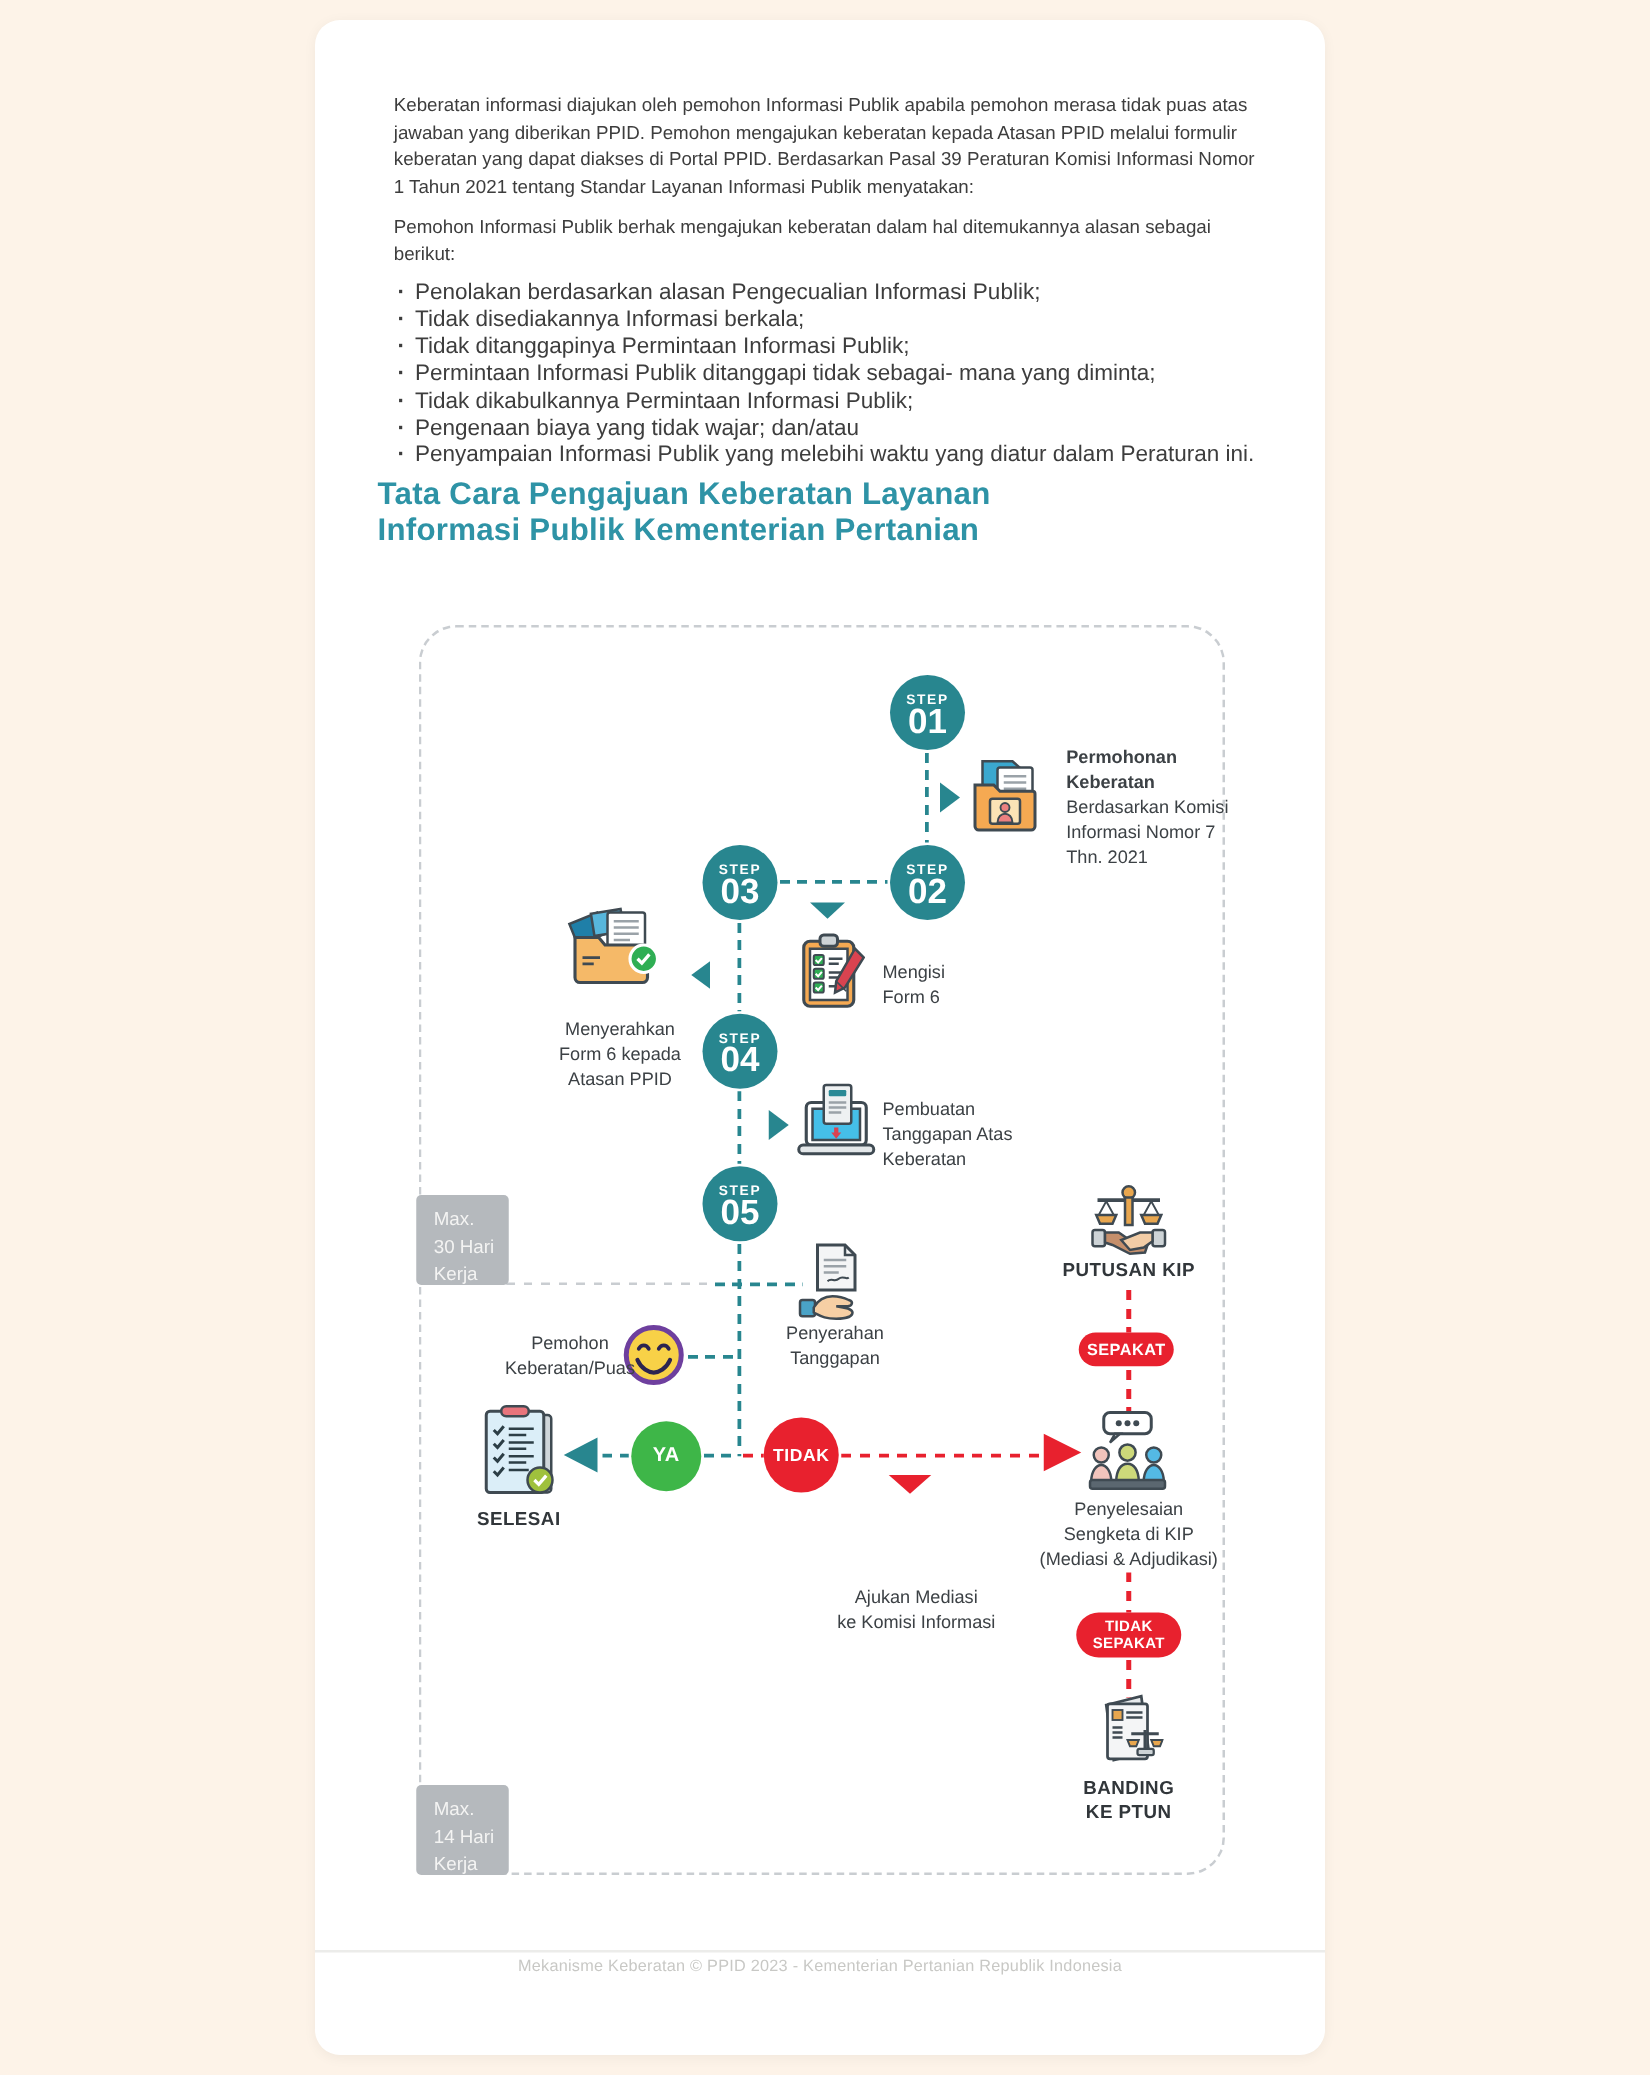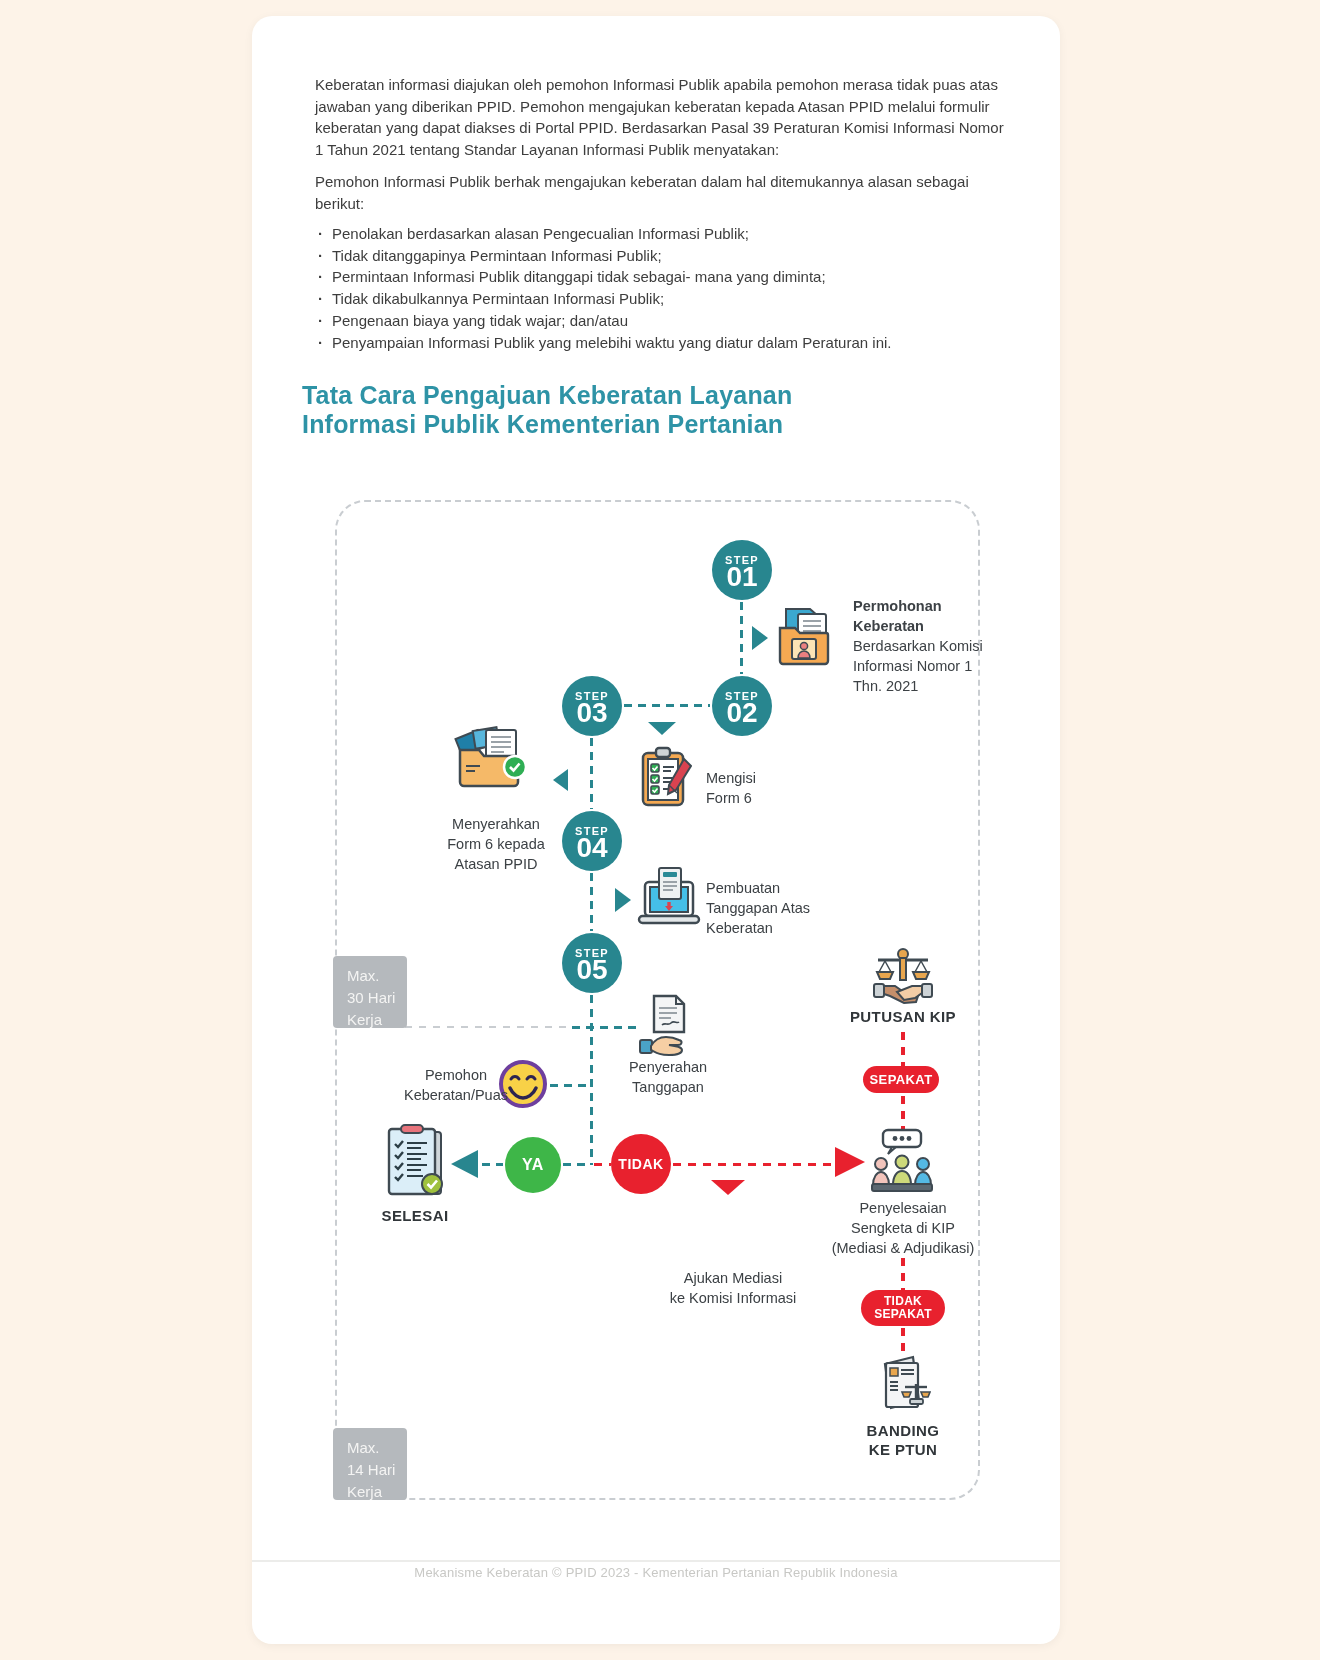--- a/index.html
+++ b/index.html
@@ -2,21 +2,21 @@
 <html><head>
 <meta charset="utf-8">
 <style>
   html,body{margin:0;padding:0;}
   body{background:#fdf3e8;font-family:"Liberation Sans",sans-serif;}
   .page{position:relative;width:1320px;height:1660px;background:#fdf3e8;overflow:hidden;}
   .abs{position:absolute;}
   .card{left:252px;top:16px;width:808px;height:1628px;background:#ffffff;border-radius:20px;box-shadow:0 2px 10px rgba(0,0,0,0.05);}
   .bodytext{font-size:15px;line-height:21.5px;color:#3d3d3d;}
   .bullets{list-style:none;margin:0;padding:0;}
-  .bullets li{position:relative;padding-left:15px;font-size:15px;line-height:21.7px;color:#3d3d3d;}
+  .bullets li{position:relative;padding-left:15px;font-size:18px;line-height:21.7px;color:#3d3d3d;}
   .bullets li::before{content:"·";position:absolute;left:1px;top:0;color:#3d3d3d;font-weight:700;}
   .heading{font-size:25px;line-height:29px;font-weight:600;color:#2e93a6;letter-spacing:0.2px;}
 
   
   .flow-border{left:335px;top:500px;width:645px;height:1000px;border:2px dashed #c9cdd1;border-radius:30px;box-sizing:border-box;}
   .hd-gray{height:2px;background:repeating-linear-gradient(90deg,#c9cdd1 0 7px,transparent 7px 14px);}
   .hd-teal{height:3px;background:repeating-linear-gradient(90deg,#28868f 0 8px,transparent 8px 14px);}
   .vd-teal{width:3px;background:repeating-linear-gradient(180deg,#28868f 0 8px,transparent 8px 14px);}
   .hd-red{height:3px;background:repeating-linear-gradient(90deg,#e8212e 0 8px,transparent 8px 15px);}
   .vd-red{width:4px;background:repeating-linear-gradient(180deg,#e8212e 0 8px,transparent 8px 15px);}
@@ -55,20 +55,21 @@
 <body>
 
 <div class="page">
   <div class="abs card"></div>
 
   <div class="abs bodytext" style="left:315px;top:74px;width:700px;">Keberatan informasi diajukan oleh pemohon Informasi Publik apabila pemohon merasa tidak puas atas jawaban yang diberikan PPID. Pemohon mengajukan keberatan kepada Atasan PPID melalui formulir keberatan yang dapat diakses di Portal PPID. Berdasarkan Pasal 39 Peraturan Komisi Informasi Nomor 1 Tahun 2021 tentang Standar Layanan Informasi Publik menyatakan:</div>
   <div class="abs bodytext" style="left:315px;top:171px;width:700px;">Pemohon Informasi Publik berhak mengajukan keberatan dalam hal ditemukannya alasan sebagai berikut:</div>
 
   <ul class="abs bullets" style="left:317px;top:223px;width:700px;">
     <li>Penolakan berdasarkan alasan Pengecualian Informasi Publik;</li>
+    <li>Tidak disediakannya Informasi berkala;</li>
     <li>Tidak ditanggapinya Permintaan Informasi Publik;</li>
     <li>Permintaan Informasi Publik ditanggapi tidak sebagai- mana yang diminta;</li>
     <li>Tidak dikabulkannya Permintaan Informasi Publik;</li>
     <li>Pengenaan biaya yang tidak wajar; dan/atau</li>
     <li>Penyampaian Informasi Publik yang melebihi waktu yang diatur dalam Peraturan ini.</li>
   </ul>
 
   <div class="abs heading" style="left:302px;top:381px;width:620px;">
     <div>Tata Cara Pengajuan Keberatan Layanan</div>
     <div>Informasi Publik Kementerian Pertanian</div>
@@ -262,21 +263,21 @@
       <path d="M29 38h9l-2 5h-5z" fill="#e8a64e" stroke="#3f4a52" stroke-width="1.6"></path>
       <path d="M48 38h9l-2 5h-5z" fill="#e8a64e" stroke="#3f4a52" stroke-width="1.6"></path>
       <rect x="37" y="45" width="13" height="5" rx="1.5" fill="#cdd3d6" stroke="#3f4a52" stroke-width="1.8"></rect>
     </svg>
   </div>
 
   <div class="abs flabel" style="left:853px;top:596px;width:140px;">
     <div class="b">Permohonan</div>
     <div class="b">Keberatan</div>
     <div>Berdasarkan Komisi</div>
-    <div>Informasi Nomor 1</div>
+    <div>Informasi Nomor 7</div>
     <div>Thn. 2021</div>
   </div>
 
   <div class="abs flabel" style="left:706px;top:768px;width:80px;">
     <div>Mengisi</div>
     <div>Form 6</div>
   </div>
 
   <div class="abs flabel center" style="left:438px;top:814px;width:116px;">
     <div>Menyerahkan</div>

